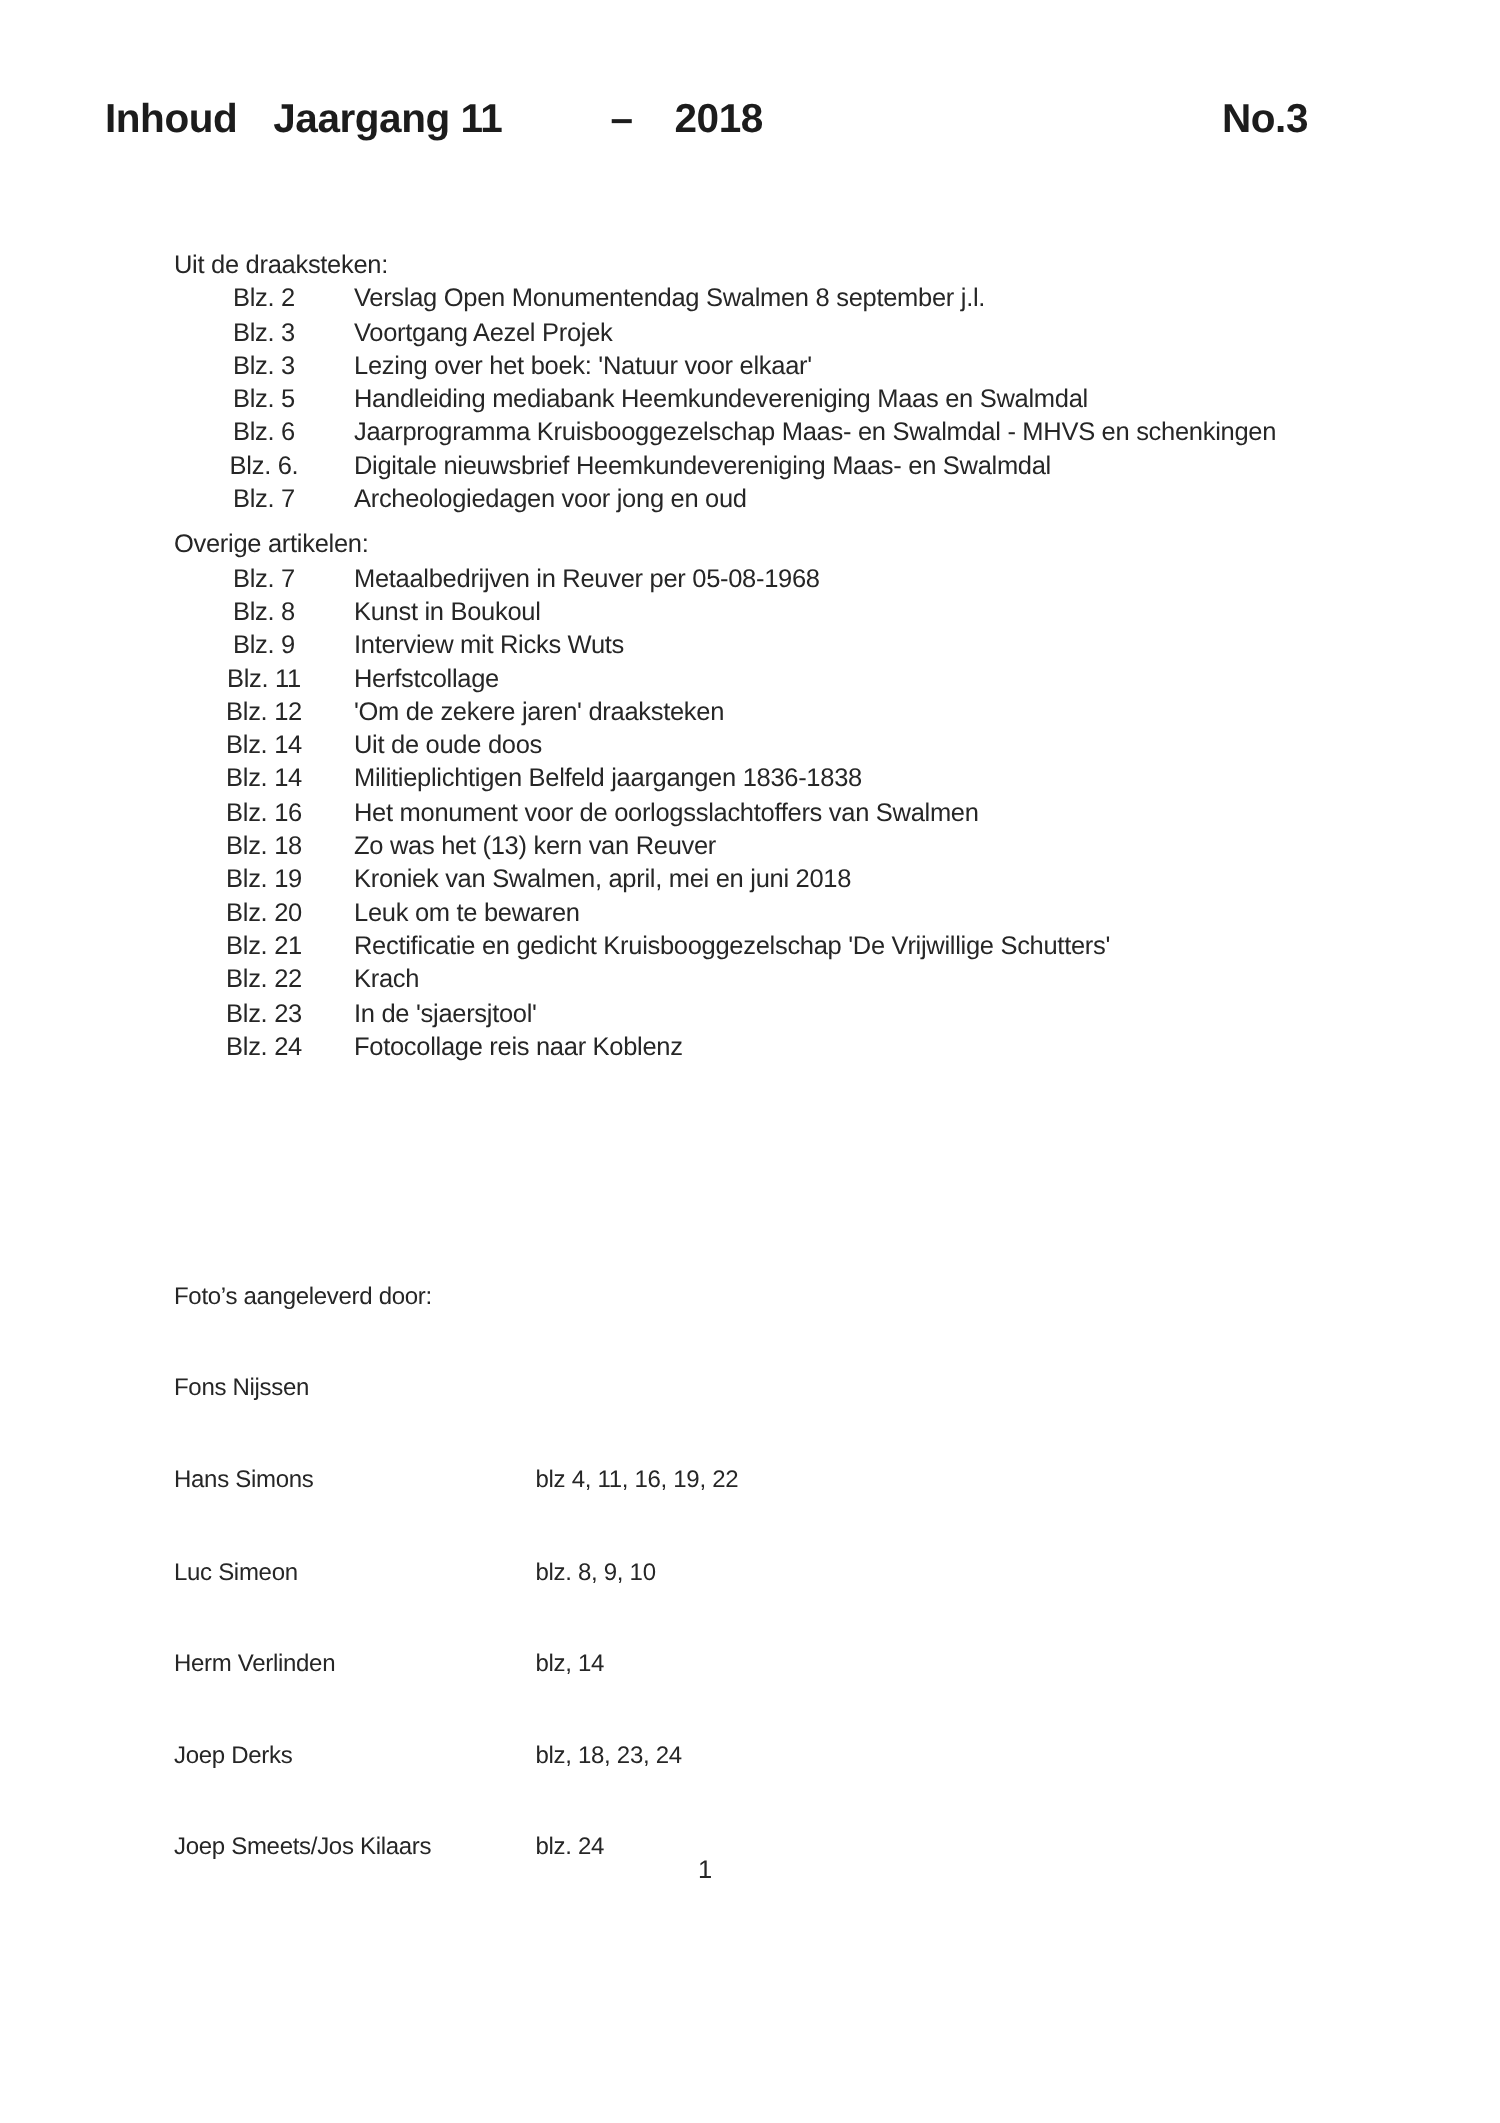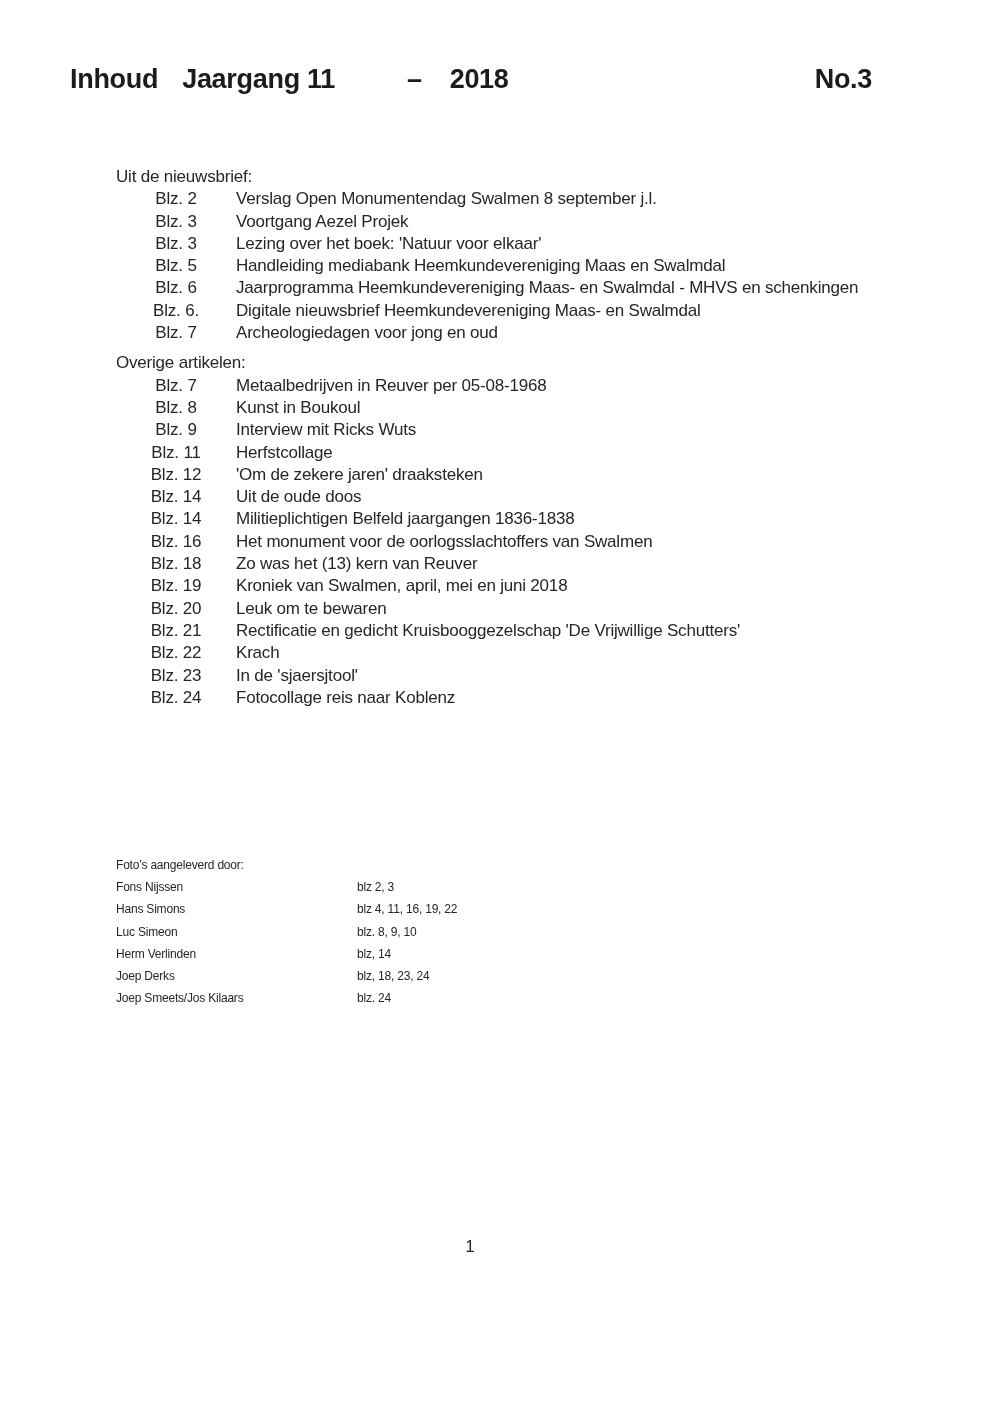--- a/index.html
+++ b/index.html
@@ -58,25 +58,25 @@
     flex: 1 1 auto;
     white-space: nowrap;
   }
 
   
   .credits {
     position: absolute;
     left: 116px;
     top: 854px;
     width: 700px;
-    font-size: 12px;
+    font-size: 16px;
     line-height: 22.2px;
     letter-spacing: -0.2px;
   }
-  .credits-row { display: flex; }
+  .credits-row { display: flex; margin-top: 39px; }
   .credit-name {
     flex: 0 0 241px;
     width: 241px;
   }
   .credit-pages { flex: 1 1 auto; }
 
   
   .footer-pagenum {
     position: absolute;
     top: 1237px;
@@ -94,40 +94,40 @@
   <div class="doc-header">
     <span class="hw-inhoud">Inhoud</span>
     <span class="hw-jaargang">Jaargang 11</span>
     <span class="hw-dash">–</span>
     <span class="hw-year">2018</span>
     <span class="hw-issue">No.3</span>
   </div>
 
   <div class="toc">
       <div class="toc-section">
-        <div class="toc-heading">Uit de nieuwsbrief:</div>
+        <div class="toc-heading">Uit de draaksteken:</div>
         <div class="toc-row">
           <span class="toc-page">Blz. 2</span>
           <span class="toc-title">Verslag Open Monumentendag Swalmen 8 september j.l.</span>
         </div>
         <div class="toc-row">
           <span class="toc-page">Blz. 3</span>
           <span class="toc-title">Voortgang Aezel Projek</span>
         </div>
         <div class="toc-row">
           <span class="toc-page">Blz. 3</span>
           <span class="toc-title">Lezing over het boek: 'Natuur voor elkaar'</span>
         </div>
         <div class="toc-row">
           <span class="toc-page">Blz. 5</span>
           <span class="toc-title">Handleiding mediabank Heemkundevereniging Maas en Swalmdal</span>
         </div>
         <div class="toc-row">
           <span class="toc-page">Blz. 6</span>
-          <span class="toc-title">Jaarprogramma Heemkundevereniging Maas- en Swalmdal - MHVS en schenkingen</span>
+          <span class="toc-title">Jaarprogramma Kruisbooggezelschap Maas- en Swalmdal - MHVS en schenkingen</span>
         </div>
         <div class="toc-row">
           <span class="toc-page">Blz. 6.</span>
           <span class="toc-title">Digitale nieuwsbrief Heemkundevereniging Maas- en Swalmdal</span>
         </div>
         <div class="toc-row">
           <span class="toc-page">Blz. 7</span>
           <span class="toc-title">Archeologiedagen voor jong en oud</span>
         </div>
       </div>
@@ -194,21 +194,20 @@
           <span class="toc-title">Fotocollage reis naar Koblenz</span>
         </div>
       </div>
     </div>
 
   <div class="credits">
     <div class="credits-heading">Foto’s aangeleverd door:</div>
     <div class="credits-rows">
         <div class="credits-row">
           <span class="credit-name">Fons Nijssen</span>
-          <span class="credit-pages">blz 2, 3</span>
         </div>
         <div class="credits-row">
           <span class="credit-name">Hans Simons</span>
           <span class="credit-pages">blz 4, 11, 16, 19, 22</span>
         </div>
         <div class="credits-row">
           <span class="credit-name">Luc Simeon</span>
           <span class="credit-pages">blz. 8, 9, 10</span>
         </div>
         <div class="credits-row">

